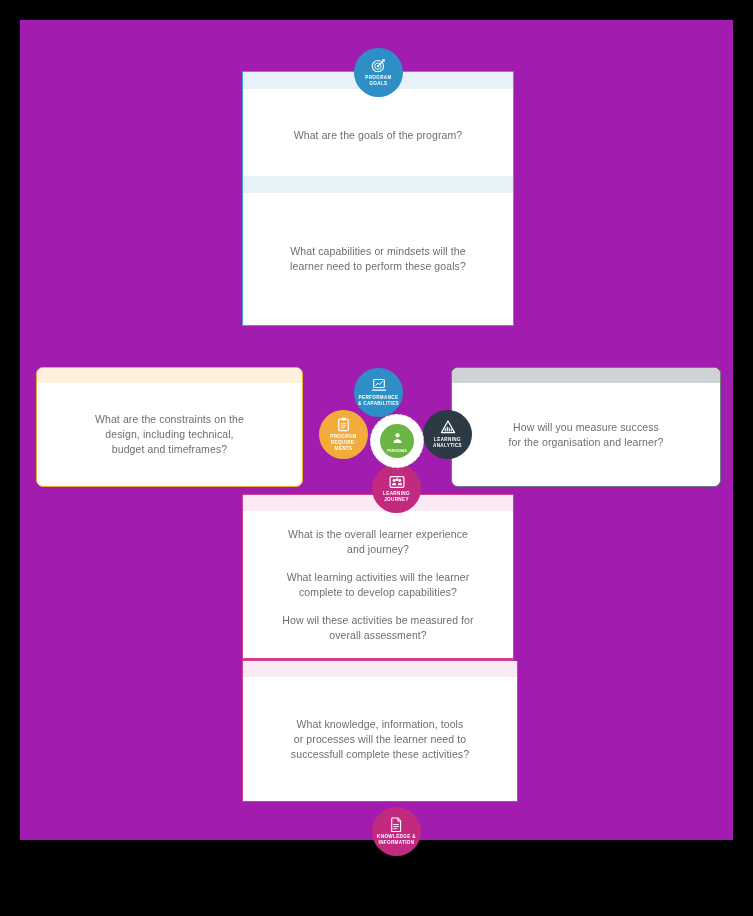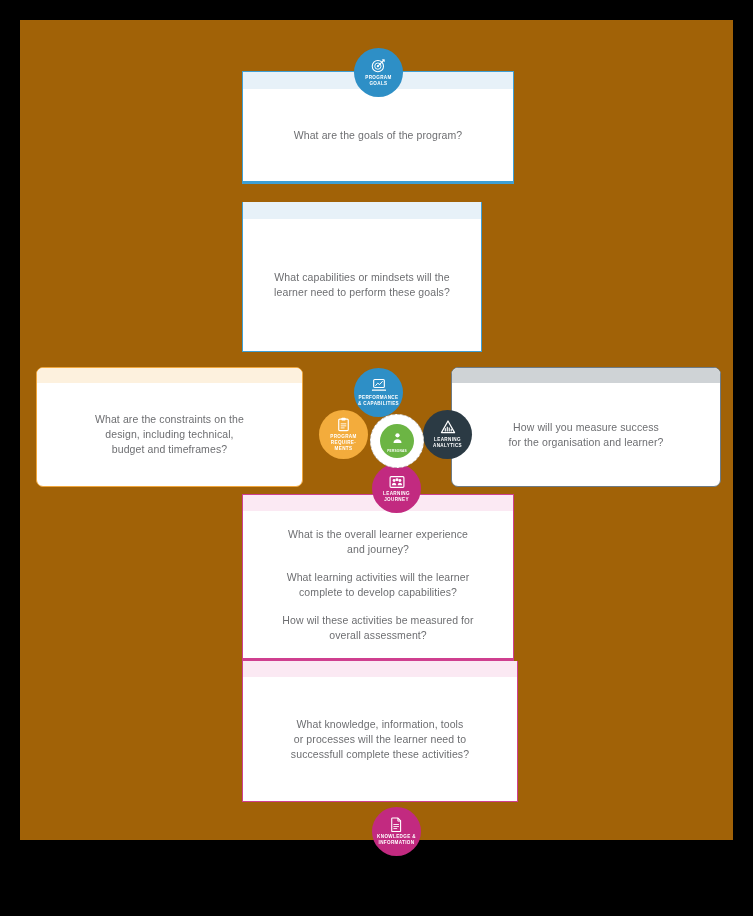--- a/index.html
+++ b/index.html
@@ -13,21 +13,21 @@
     font-family: "Liberation Sans", sans-serif;
     overflow: hidden;
   }
 
   #canvas {
     position: absolute;
     left: 20px;
     top: 20px;
     width: 713px;
     height: 820px;
-    background: #a16207;
+    background: #a21caf;
   }
 
   
   .panel {
     position: absolute;
     box-sizing: border-box;
     background: #ffffff;
   }
   .panel .strip {
     width: 100%;
@@ -58,21 +58,21 @@
   #blue-top .strip { height: 17px; background: #e7f1f8; }
   #blue-top .body { height: calc(100% - 17px); padding: 0 22px; }
 
   #blue-divider {
     position: absolute;
     left: 222px; top: 161px; width: 272px; height: 3px;
     background: #3f9fd4;
   }
 
   #blue-bottom {
-    left: 222px; top: 182px; width: 240px; height: 150px;
+    left: 222px; top: 156px; width: 272px; height: 150px;
     border: 1.5px solid #3f9fd4;
     border-top: none;
   }
   #blue-bottom .strip { height: 17px; background: #e7f1f8; }
   #blue-bottom .body { height: calc(100% - 17px); padding: 0 22px; }
 
   
   #orange-box {
     left: 16px; top: 347px; width: 267px; height: 120px;
     border: 1.5px solid #f0a73d;

